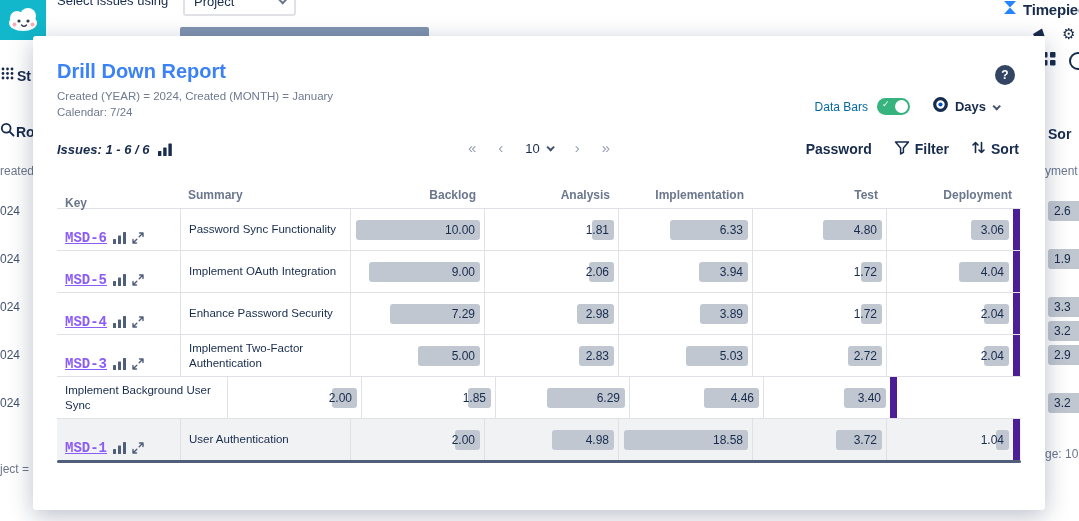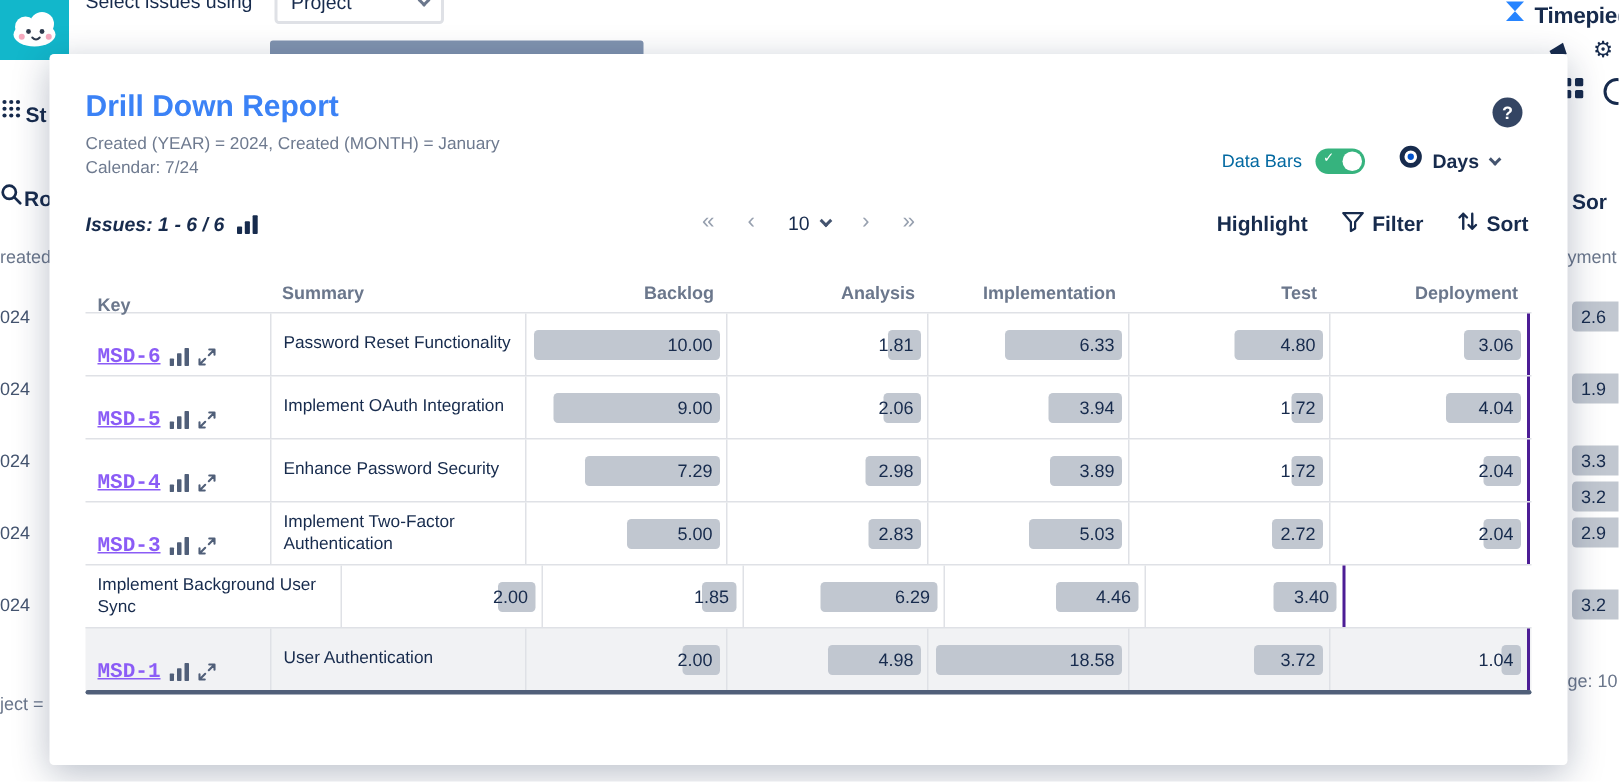--- a/index.html
+++ b/index.html
@@ -65,21 +65,21 @@
   .thead { display:flex; height:26px; align-items:center; color:#6B778C; font-size:12px; font-weight:600; }
   .col-key { width:123px;margin-top:16px; }
   .col-summary { width:170px; }
   .col-num { width:134px; }
   .th { padding-left:8px; }
   .th-num { text-align:right; padding-right:8px; padding-left:0; }
   .row { display:flex; border-top:1px solid #DFE1E6; min-height:42px; align-items:stretch; background:#fff; }
   .row.hl { background:#F1F2F4; }
   .cell { position:relative; }
   .cell + .cell { border-left:1px solid #DFE1E6; }
-  .row .cell:last-child { border-right:2px solid #4c1d95; }
+  .row .cell:last-child { border-right:7px solid #4c1d95; }
   .cell.col-key { display:flex; align-items:center; gap:6px; padding-left:8px; }
   .cell.col-summary { display:flex; align-items:center; padding:5px 6px 5px 8px; font-size:11.5px; line-height:15px; color:#172B4D; }
   .key-link { color:#8b5cf6; font-size:14px; font-weight:600; text-decoration:underline; cursor:pointer;font-family:Liberation Mono, monospace; }
   .key-icon { color:#505F79; display:inline-flex; cursor:pointer; }
   .num .bar { position:absolute; right:4px; top:50%; transform:translateY(-50%); height:20px; background:#C1C7D0; border-radius:3px; }
   .num .val { position:absolute; right:9px; top:50%; transform:translateY(-50%); font-size:12px; color:#172B4D; }
   .tbl-scrollbar { height:3px; background:#505F79; border-radius:2px; width:100%; }
 </style>
 </head>
 <body>
@@ -228,21 +228,21 @@
     <span class="pg-size">
       <span class="pg-size-val">10</span>
       <span class="chev chev-dark"></span>
     </span>
     <span class="pg-arrow">›</span>
     <span class="pg-arrow">»</span>
   </div>
 
   <div class="toolbar-right">
     <span class="tb-btn">
-      <span>Highlight</span>
+      <span>Password</span>
     </span>
     <span class="tb-btn">
       <span>
         <svg width="16" height="15" viewBox="0 0 16 15" fill="none" stroke="#172B4D" stroke-width="1.5" stroke-linejoin="round">
           <path d="M1.5 2 h13 l-5.1 6 v4.4 l-2.8 1.6 v-6 z"></path>
         </svg>
       </span>
       <span>Filter</span>
     </span>
     <span class="tb-btn">
@@ -276,21 +276,21 @@
                 <rect x="5" y="3.5" width="3" height="8.5" rx="0.5" fill="currentColor"></rect>
                 <rect x="10" y="0" width="3" height="12" rx="0.5" fill="currentColor"></rect>
               </svg>
             </span>
             <span class="key-icon">
               <svg width="12" height="12" viewBox="0 0 12 12" fill="none" stroke="currentColor" stroke-width="1.4" stroke-linecap="round" stroke-linejoin="round">
                 <path d="M7.2 4.8 L11 1 M7.5 1 H11 V4.5 M4.8 7.2 L1 11 M1 7.5 V11 H4.5"></path>
               </svg>
             </span>
           </div>
-          <div class="cell col-summary">Password Reset Functionality</div>
+          <div class="cell col-summary">Password Sync Functionality</div>
           <div class="cell col-num num">
             <span class="bar" style="width: 124px;"></span>
             <span class="val">10.00</span>
           </div>
           <div class="cell col-num num">
             <span class="bar" style="width: 22px;"></span>
             <span class="val">1.81</span>
           </div>
           <div class="cell col-num num">
             <span class="bar" style="width: 78px;"></span>

